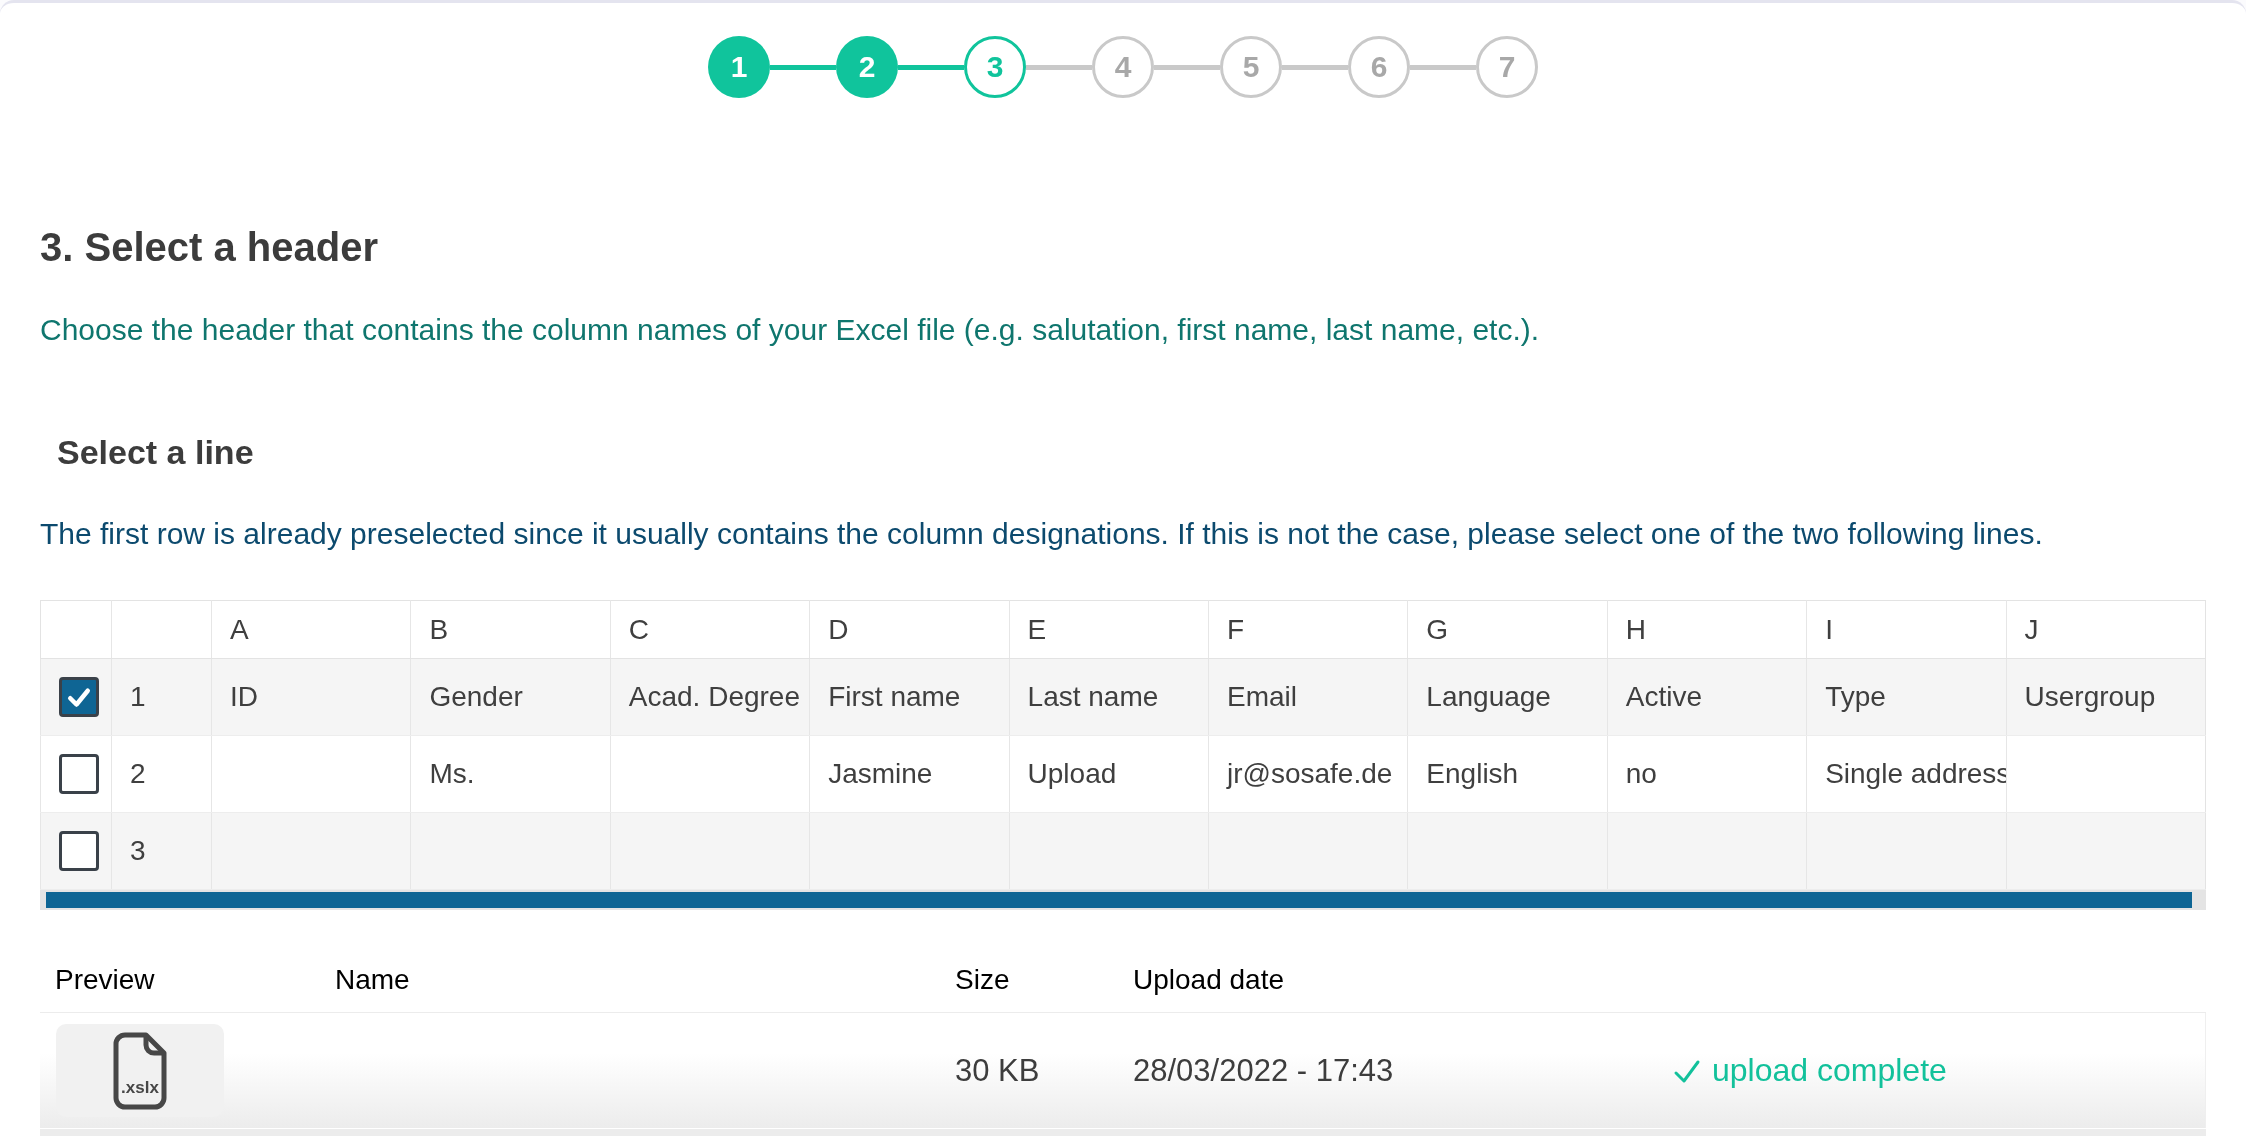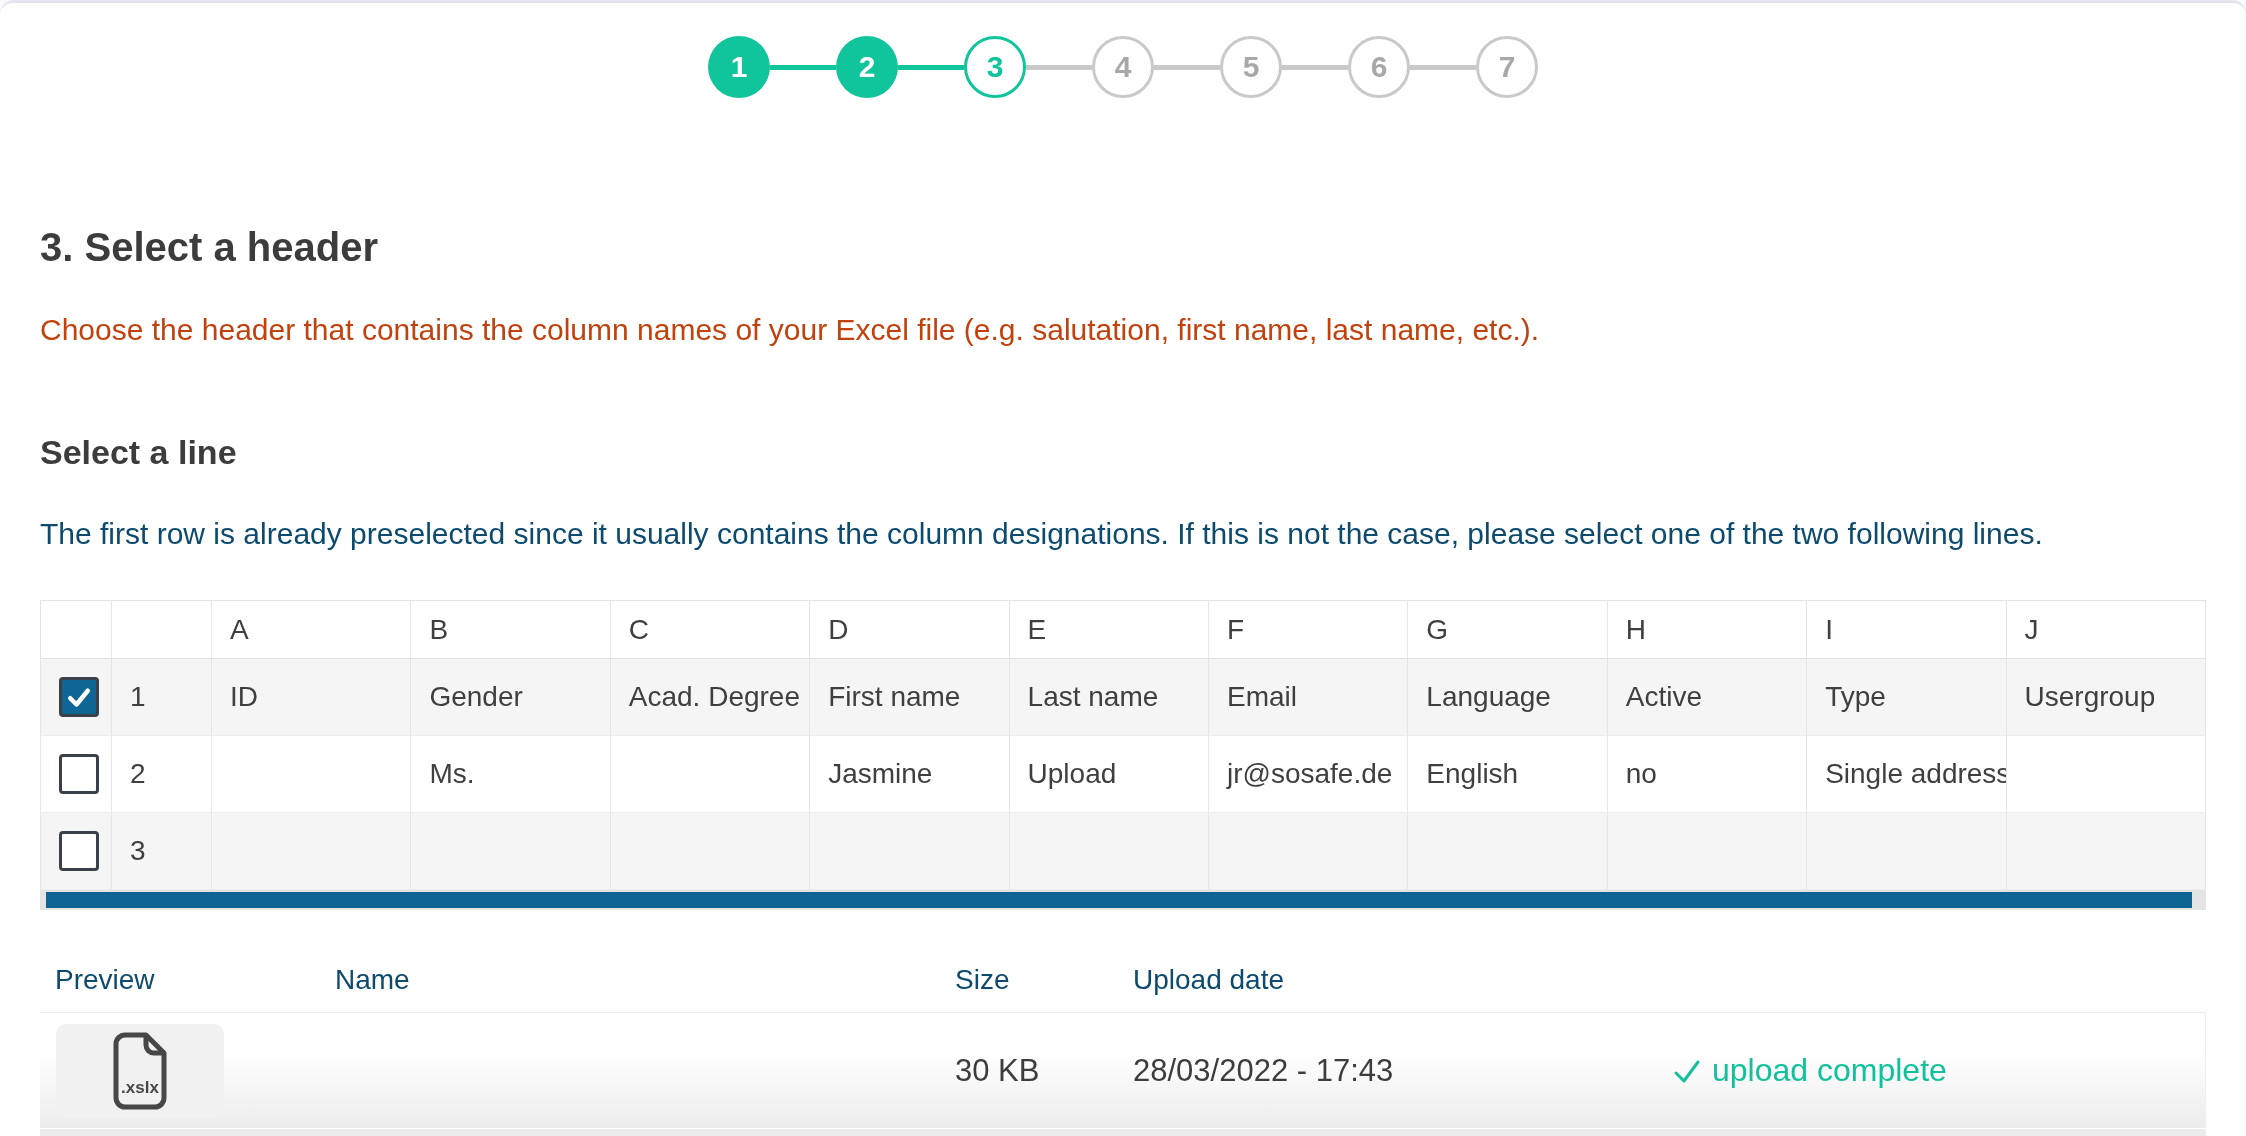--- a/index.html
+++ b/index.html
@@ -36,22 +36,22 @@
   .step.done    { background: #10c49c; color: #ffffff; }
   .step.current { border: 3px solid #10c49c; color: #10c49c; }
   .step.todo    { border: 3px solid #c9c9c9; color: #a8a8a8; }
   .connector { width: 66px; height: 5px; flex: 0 0 auto; }
   .connector.green { background: #10c49c; }
   .connector.gray  { background: #c9c9c9; }
 
   
   .content { padding: 0 40px; }
   h1 { margin-top: 128px; font-size: 40px; line-height: 42px; color: #3c3c3c; font-weight: bold; }
-  p.lead { margin-top: 44px; font-size: 30px; line-height: 36px; color: #c2410c; }
-  h2 { margin-top: 86px; font-size: 34px; line-height: 36px; color: #3c3c3c; font-weight: bold; }
+  p.lead { margin-top: 44px; font-size: 30px; line-height: 36px; color: #0f766e; }
+  h2 { margin-top: 86px; font-size: 34px; line-height: 36px; color: #3c3c3c; font-weight: bold; margin-left: 17px; }
   p.hint { margin-top: 46px; font-size: 30px; line-height: 36px; color: #0c4a6e; }
 
   
   table.sheet {
     margin-top: 48px;
     width: 2166px;
     border-collapse: collapse;
     table-layout: fixed;
     border: 1px solid #e3e3e3;
     font-size: 28px;
@@ -101,21 +101,21 @@
 
   
   .filegrid {
     margin: 54px 40px 0 40px;
     width: 2166px;
     display: grid;
     grid-template-columns: 295px 620px 178px 537px 1fr;
     align-items: center;
   }
   .filegrid.head {
-    font-size: 28px; color: #0c4a6e;
+    font-size: 28px; color: #000000;
     padding-bottom: 16px;
     border-bottom: 1px solid #ececec;
   }
   .filegrid.head > div:first-child { padding-left: 15px; }
   .filegrid.filerow {
     margin-top: 0;
     height: 115px;
     background: linear-gradient(180deg, #ffffff 35%, #ececec 100%);
     border-right: 1px solid #efefef;
     font-size: 31px; color: #3d3d3d;

